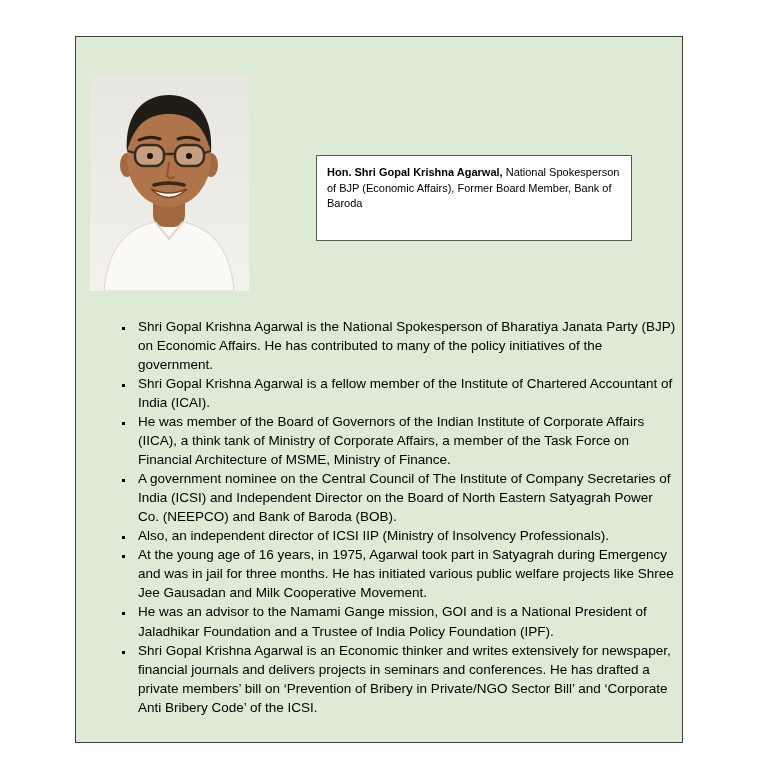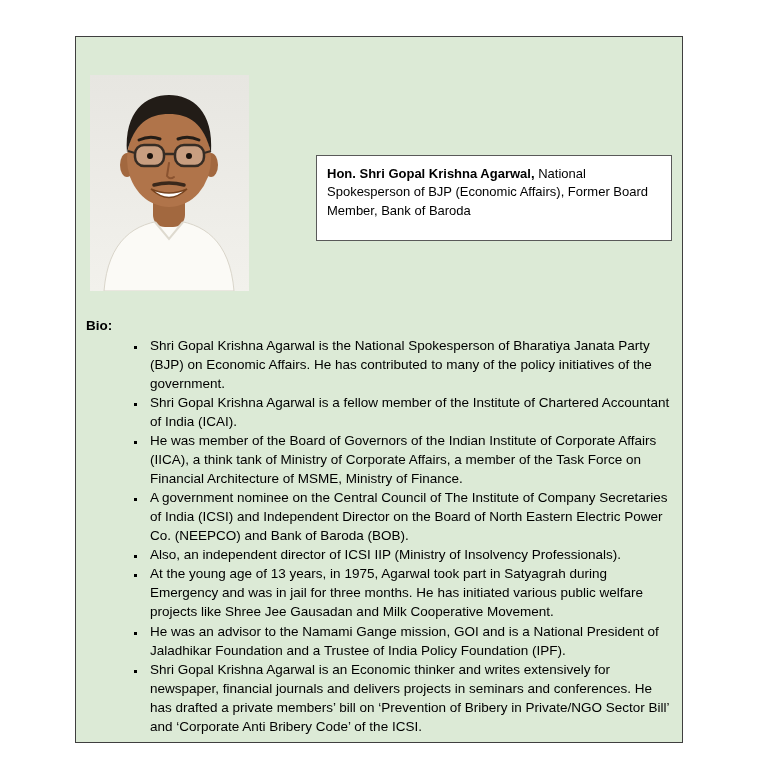--- a/index.html
+++ b/index.html
@@ -32,27 +32,27 @@
     width: 159px;
     height: 216px;
     background: #ecebe6;
     overflow: hidden;
   }
   .photo svg { display: block; }
   .namebox {
     position: absolute;
     left: 240px;
     top: 118px;
-    width: 356px;
+    width: 316px;
     min-height: 86px;
     background: #ffffff;
     border: 1px solid #595959;
     box-sizing: border-box;
     padding: 9px 10px 8px 10px;
-    font-size: 13px;
+    font-size: 11px;
     line-height: 1.42;
   }
   .namebox .name { font-weight: bold; }
   .bio {
     position: absolute;
     left: 10px;
     top: 279px;
     right: 5px;
     font-size: 13.5px;
     line-height: 1.41;
@@ -60,21 +60,21 @@
   .bio-label {
     font-weight: bold;
     display: block;
   }
   ul.bio-list {
     margin: 1px 0 0 0;
     padding: 0 0 0 49px;
     list-style-type: square;
   }
   ul.bio-list li {
-    margin: 0 0 0 12px;
+    margin: 0 0 0 0;
     padding-left: 3px;
   }
   ul.bio-list li::marker {
     font-size: 11px;
     color: #000;
   }
 </style>
 </head>
 <body>
 
@@ -120,26 +120,25 @@
 
       <path d="M65,147 L79,164 L93,147" fill="none" stroke="#dedacf" stroke-width="2"></path>
     </svg>
   </div>
 
   <div class="namebox">
     <span class="name">Hon. Shri Gopal Krishna Agarwal,</span><span> National Spokesperson of BJP (Economic Affairs), Former Board Member, Bank of Baroda</span>
   </div>
 
   <div class="bio">
-    <span class="bio-label">Bio:</span>
     <ul class="bio-list">
       <li>Shri Gopal Krishna Agarwal is the National Spokesperson of Bharatiya Janata Party (BJP) on Economic Affairs. He has contributed to many of the policy initiatives of the government.</li>
       <li>Shri Gopal Krishna Agarwal is a fellow member of the Institute of Chartered Accountant of India (ICAI).</li>
       <li>He was member of the Board of Governors of the Indian Institute of Corporate Affairs (IICA), a think tank of Ministry of Corporate Affairs, a member of the Task Force on Financial Architecture of MSME, Ministry of Finance.</li>
-      <li>A government nominee on the Central Council of The Institute of Company Secretaries of India (ICSI) and Independent Director on the Board of North Eastern Electric Power Co. (NEEPCO) and Bank of Baroda (BOB).</li>
+      <li>A government nominee on the Central Council of The Institute of Company Secretaries of India (ICSI) and Independent Director on the Board of North Eastern Satyagrah Power Co. (NEEPCO) and Bank of Baroda (BOB).</li>
       <li>Also, an independent director of ICSI IIP (Ministry of Insolvency Professionals).</li>
-      <li>At the young age of 13 years, in 1975, Agarwal took part in Satyagrah during Emergency and was in jail for three months. He has initiated various public welfare projects like Shree Jee Gausadan and Milk Cooperative Movement.</li>
+      <li>At the young age of 16 years, in 1975, Agarwal took part in Satyagrah during Emergency and was in jail for three months. He has initiated various public welfare projects like Shree Jee Gausadan and Milk Cooperative Movement.</li>
       <li>He was an advisor to the Namami Gange mission, GOI and is a National President of Jaladhikar Foundation and a Trustee of India Policy Foundation (IPF).</li>
       <li>Shri Gopal Krishna Agarwal is an Economic thinker and writes extensively for newspaper, financial journals and delivers projects in seminars and conferences.  He has drafted a private members’ bill on ‘Prevention of Bribery in Private/NGO Sector Bill’ and ‘Corporate Anti Bribery Code’ of the ICSI.</li>
     </ul>
   </div>
 
 </div>
 
 </body></html>

